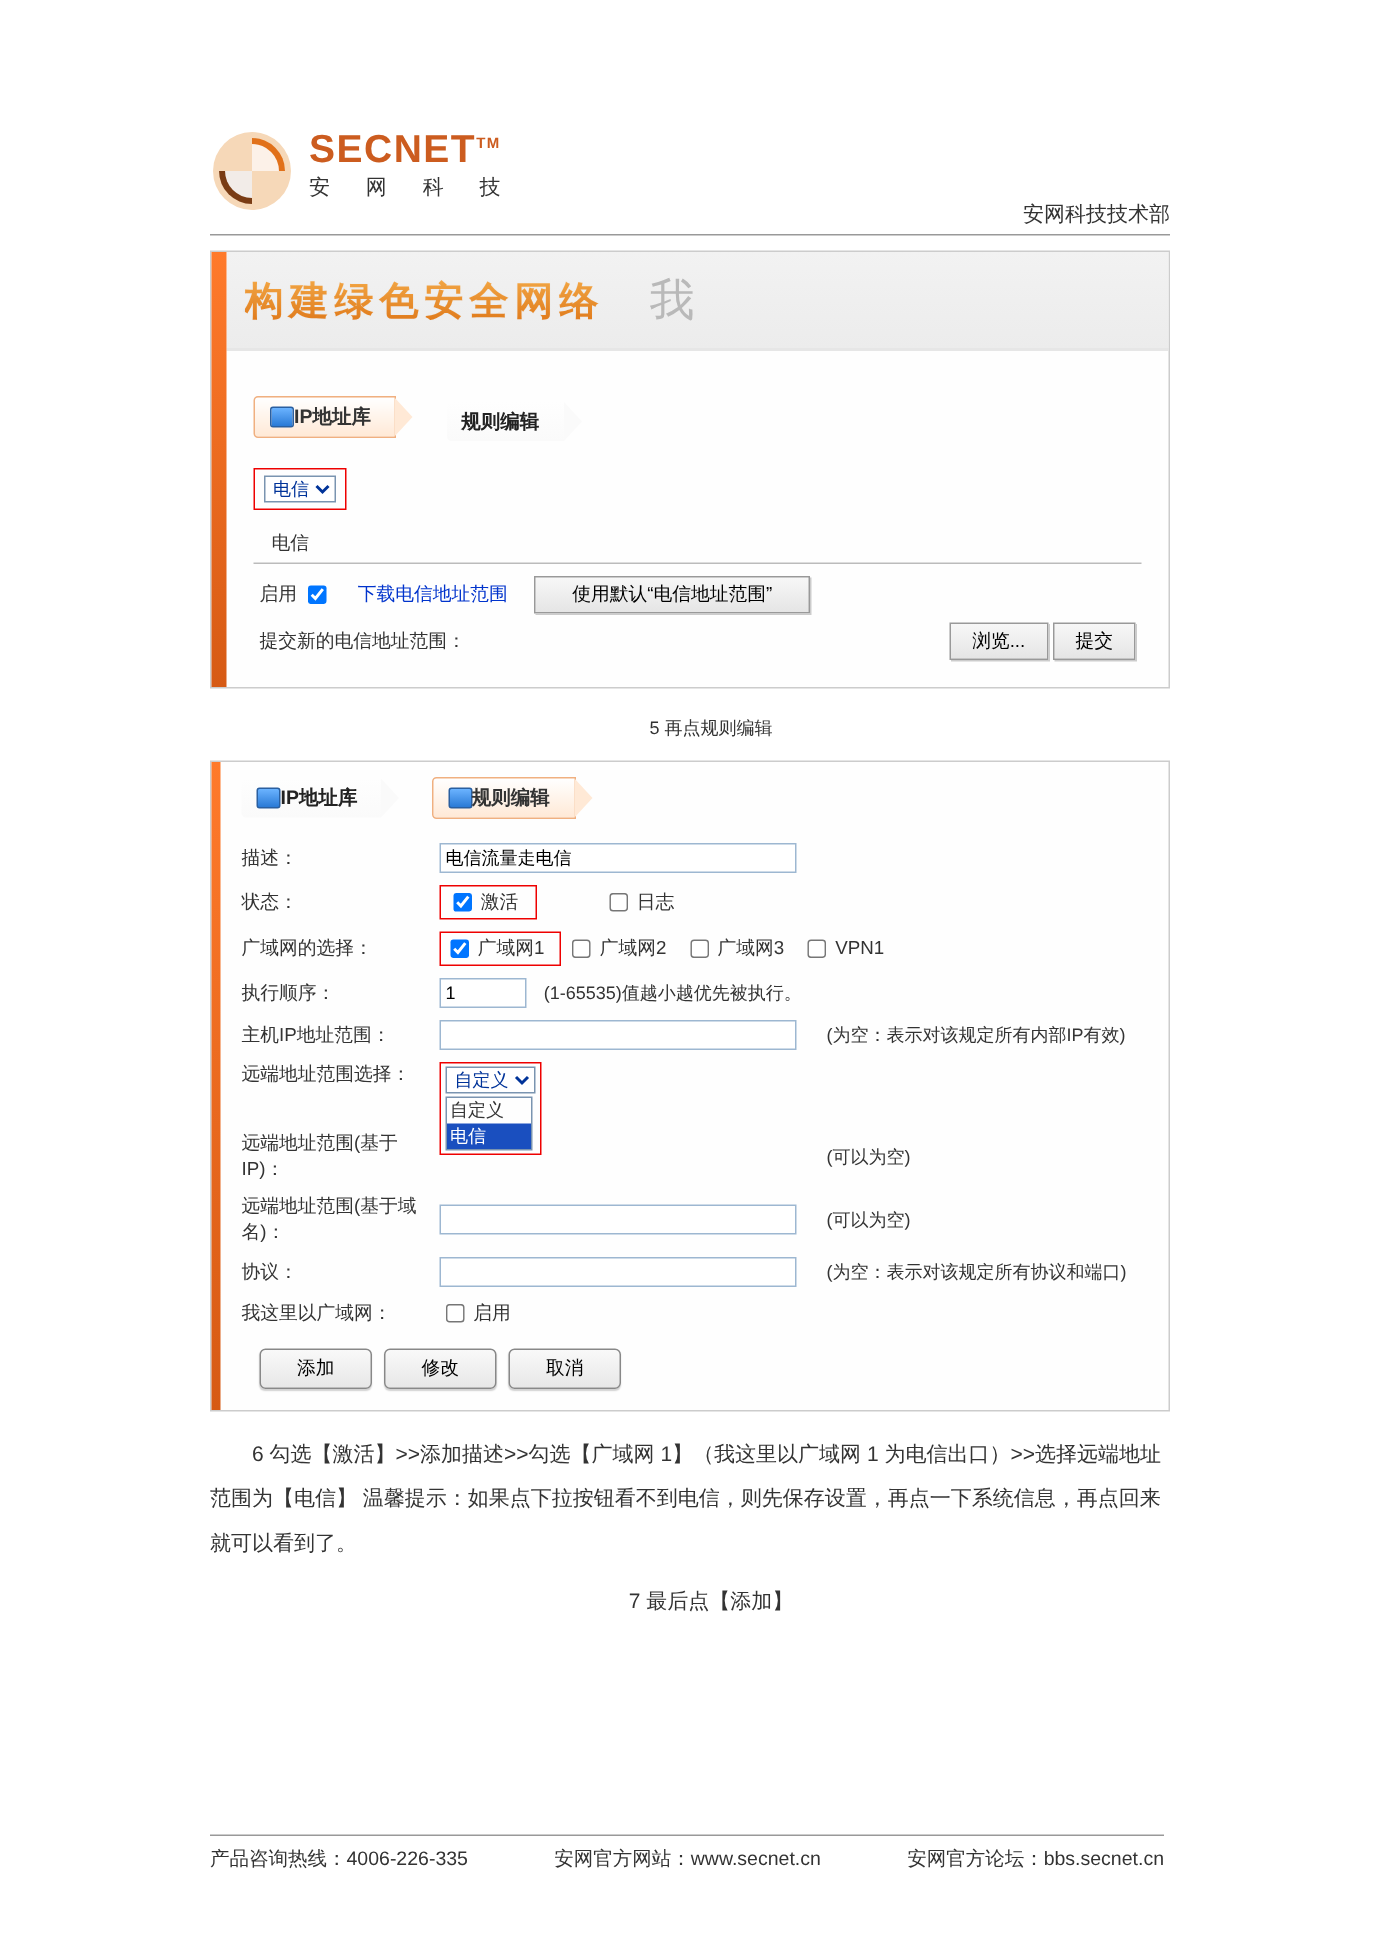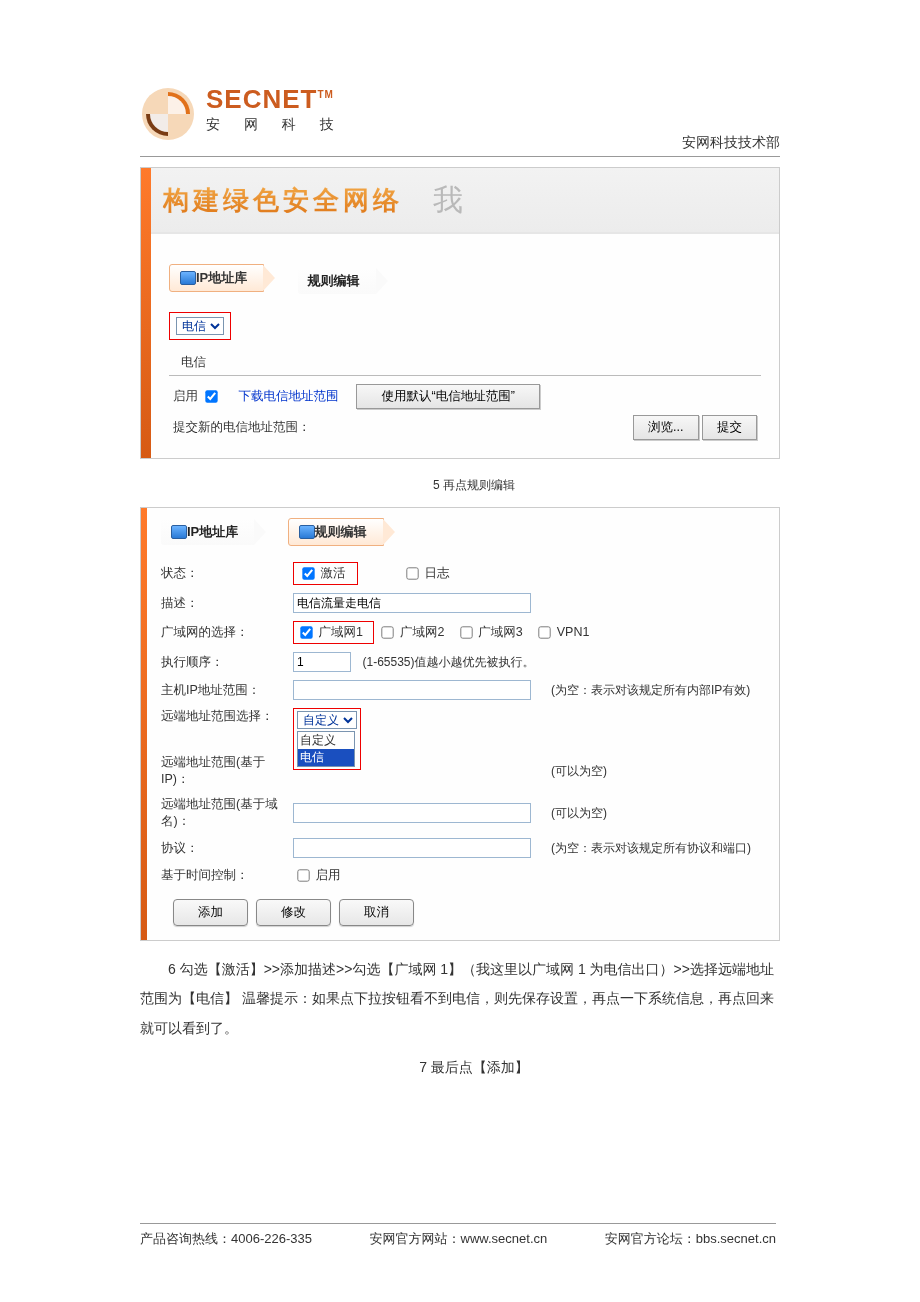--- a/index.html
+++ b/index.html
@@ -282,35 +282,35 @@
           <span>IP地址库</span>
         </span>
         <span style="display:inline-block; width:26px;"></span>
         <span class="tab active">
           <span class="blue-sq"></span>
           <span>规则编辑</span>
         </span>
       </div>
 
       <div class="form-row">
+        <span class="lbl">描述：</span>
+        <span class="ctl">
+          <input class="txt" style="width: 230px;" value="电信流量走电信">
+        </span>
+      </div>
+
+      <div class="form-row">
         <span class="lbl">状态：</span>
         <span class="ctl">
           <span class="redbox" style="padding:1px 4px; margin-right:40px;">
             <input type="checkbox" class="cbx" checked="" style="">
             <span class="chklabel">激活</span>
           </span>
           <input type="checkbox" class="cbx" style="">
           <span class="chklabel">日志</span>
-        </span>
-      </div>
-
-      <div class="form-row">
-        <span class="lbl">描述：</span>
-        <span class="ctl">
-          <input class="txt" style="width: 230px;" value="电信流量走电信">
         </span>
       </div>
 
       <div class="form-row">
         <span class="lbl">广域网的选择：</span>
         <span class="ctl">
           <span class="redbox" style="padding:1px 2px;">
             <input type="checkbox" class="cbx" checked="" style="">
             <span class="chklabel">广域网1</span>
           </span>
@@ -366,21 +366,21 @@
         <span class="note">(可以为空)</span>
       </div>
 
       <div class="form-row">
         <span class="lbl">协议：</span>
         <span class="ctl"><input class="txt" style="width: 230px;"></span>
         <span class="note">(为空：表示对该规定所有协议和端口)</span>
       </div>
 
       <div class="form-row">
-        <span class="lbl">基于时间控制：</span>
+        <span class="lbl">我这里以广域网：</span>
         <span class="ctl">
           <input type="checkbox" class="cbx" style="">
           <span class="chklabel">启用</span>
         </span>
       </div>
 
       <div class="btn-row">
         <button class="btn3d">添加</button>
         <button class="btn3d">修改</button>
         <button class="btn3d">取消</button>

